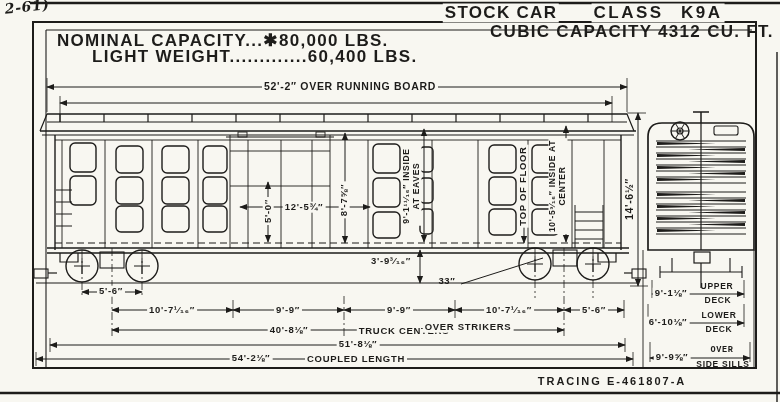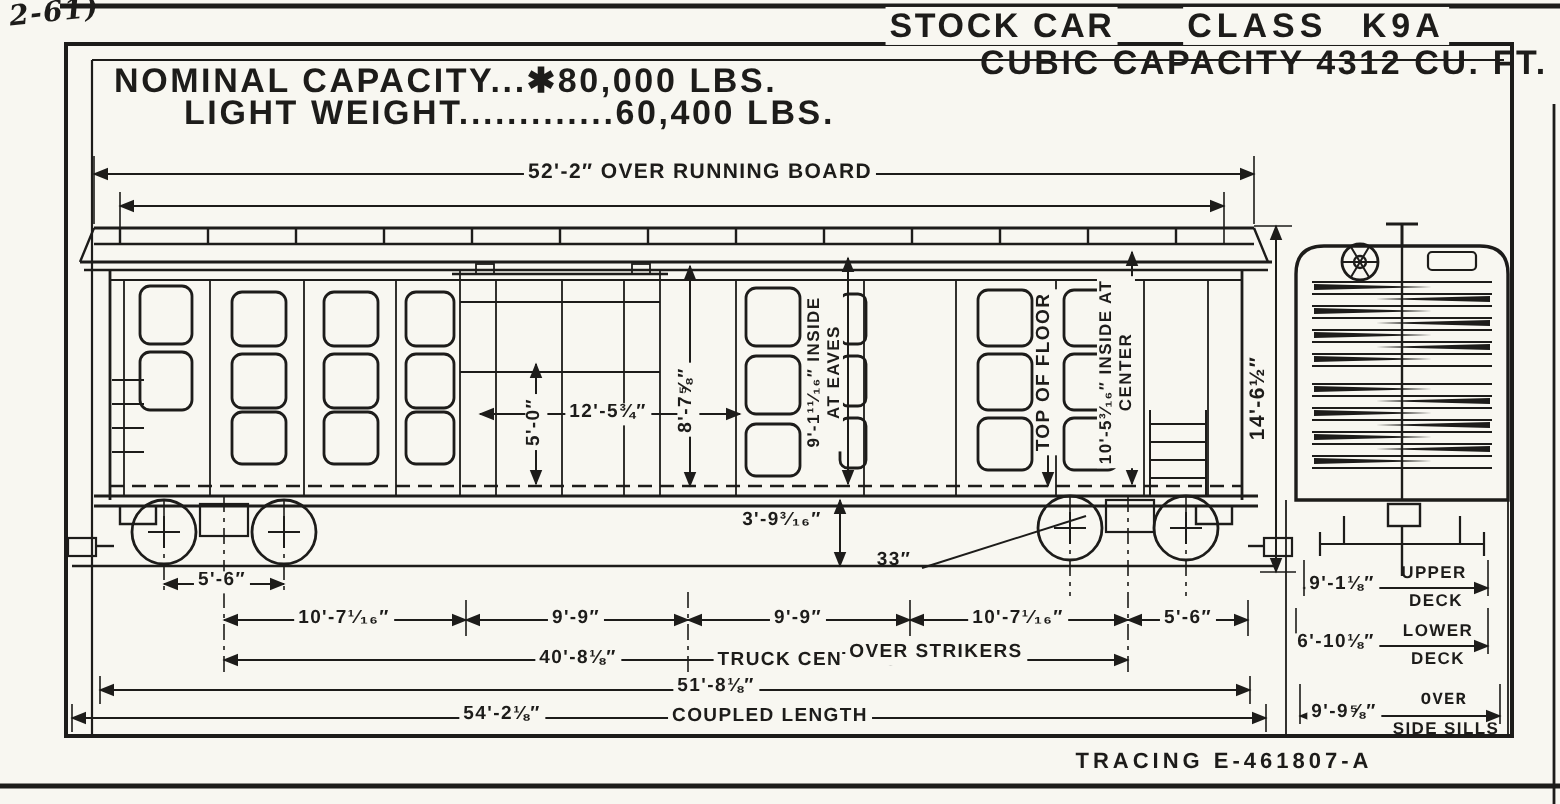--- a/index.html
+++ b/index.html
@@ -228,21 +228,21 @@
 <div class="lbl s9" style="left:288px;top:310px;">9'-9″</div>
 <div class="lbl s9" style="left:399px;top:310px;">9'-9″</div>
 <div class="lbl s9" style="left:509px;top:310px;">10'-7¹⁄₁₆″</div>
 <div class="lbl s9" style="left:594px;top:310px;">5'-6″</div>
 
 <div class="lbl s9" style="left:289px;top:330px;">40'-8⅛″</div>
 <div class="lbl s9" style="left:404px;top:331px;">TRUCK  CENTERS</div>
 <div class="lbl s9" style="left:358px;top:344px;">51'-8⅛″</div>
 <div class="lbl s9" style="left:468px;top:327px;">OVER  STRIKERS</div>
 <div class="lbl s9" style="left:251px;top:358px;">54'-2⅛″</div>
-<div class="lbl s9" style="left:356px;top:359px;margin-left:29px;">COUPLED  LENGTH</div>
+<div class="lbl s9" style="left:356px;top:359px;">COUPLED  LENGTH</div>
 
 <div class="lbl s9" style="left:671px;top:293px;">9'-1⅛″</div>
 <div class="lbl s8 nobg" style="left:717px;top:287px;">UPPER</div>
 <div class="lbl s8 nobg" style="left:718px;top:301px;">DECK</div>
 
 <div class="lbl s9" style="left:668px;top:322px;">6'-10⅛″</div>
 <div class="lbl s8 nobg" style="left:719px;top:316px;">LOWER</div>
 <div class="lbl s8 nobg" style="left:719px;top:330px;">DECK</div>
 
 <div class="lbl s9" style="left:672px;top:357px;">9'-9⅝″</div>

